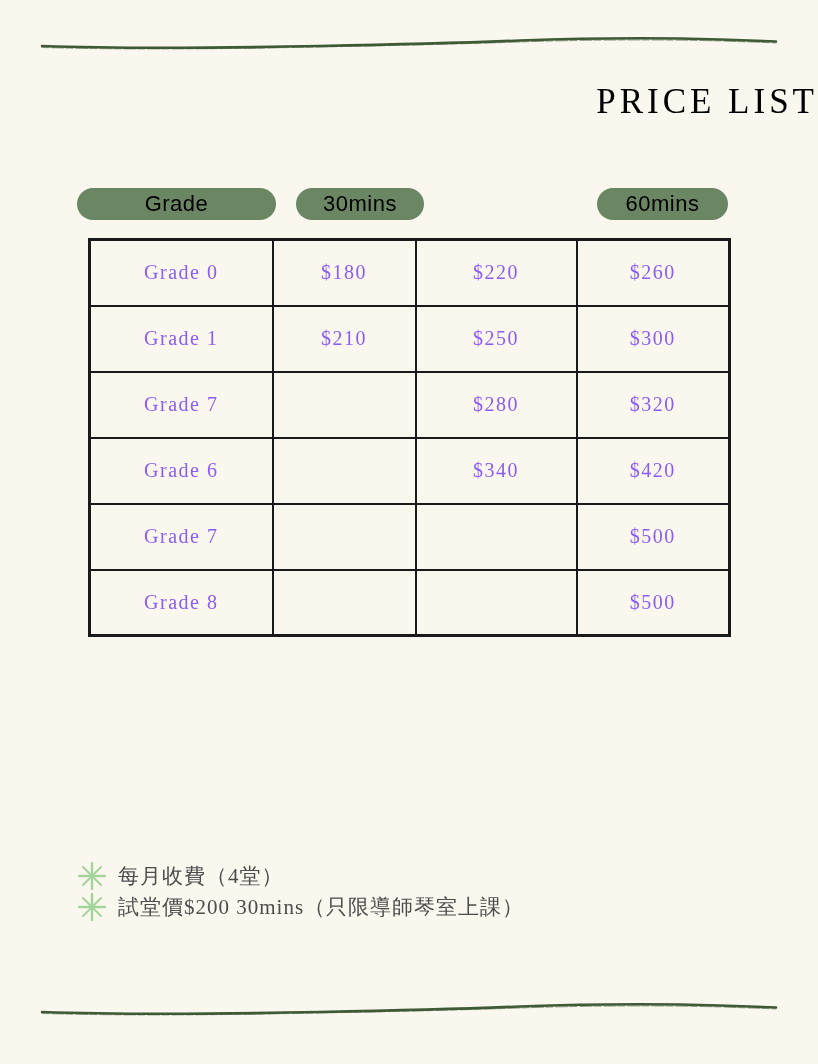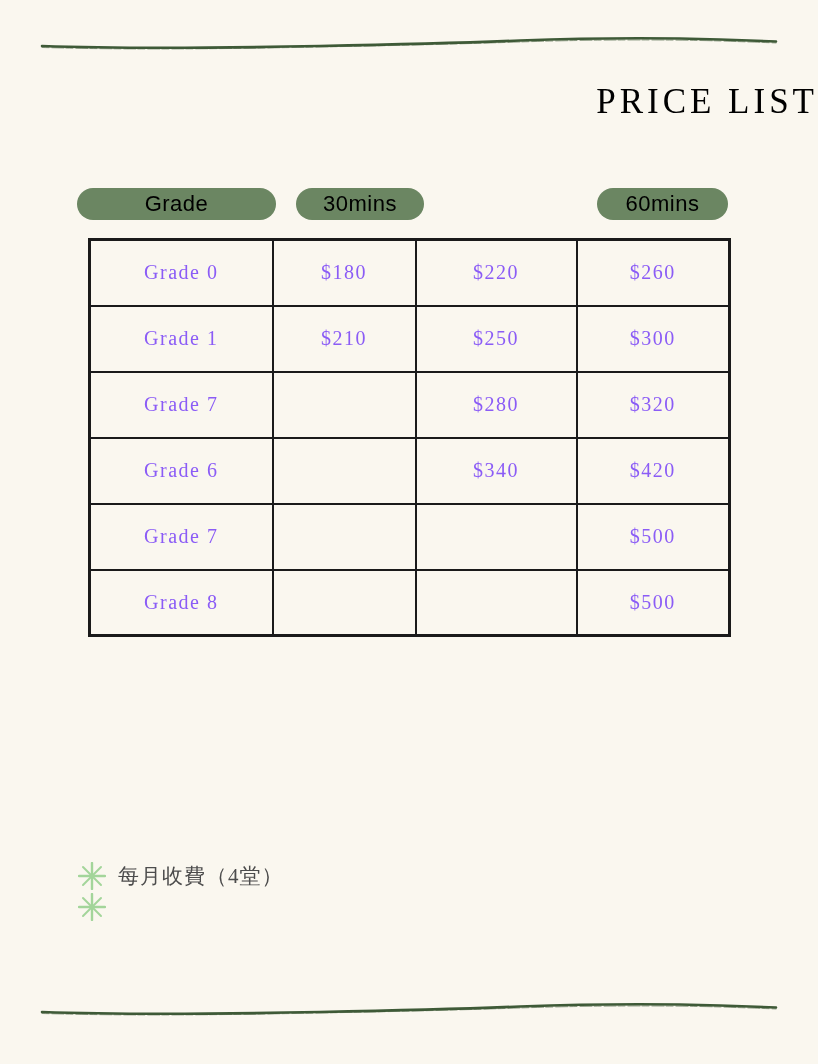--- a/index.html
+++ b/index.html
@@ -169,20 +169,21 @@
       <span class="star">
         <svg viewBox="0 0 28 28" width="28" height="28">
           <g stroke="#a3d59a" stroke-linecap="round">
             <line x1="14" y1="1" x2="14" y2="27" stroke-width="2.4"></line>
             <line x1="1" y1="14" x2="27" y2="14" stroke-width="2.4"></line>
             <line x1="5" y1="5" x2="23" y2="23" stroke-width="2"></line>
             <line x1="23" y1="5" x2="5" y2="23" stroke-width="2"></line>
           </g>
         </svg>
       </span>
+      <span>試堂價$200 30mins（只限導師琴室上課）</span>
     </li>
   </ul>
 
   <svg class="stroke bottom" viewBox="0 0 738 18" preserveAspectRatio="none">
     <path d="M2 13 C 90 16, 180 15, 280 13 C 360 11.5, 420 10, 480 7.5 C 550 5, 630 5, 680 6.5 C 710 7.5, 725 8, 736 8.5" fill="none" stroke="#3e5a37" stroke-width="2.6" stroke-linecap="round"></path>
     <path d="M2 14.5 C 90 17, 180 16, 280 14 C 360 12.5, 420 11, 480 9 C 550 6.5, 630 6.5, 680 8 C 710 9, 725 9.5, 736 10" fill="none" stroke="#3e5a37" stroke-width="1" stroke-linecap="round" stroke-dasharray="7 3 12 2" opacity="0.55"></path>
   </svg>
 
 </div>
 

